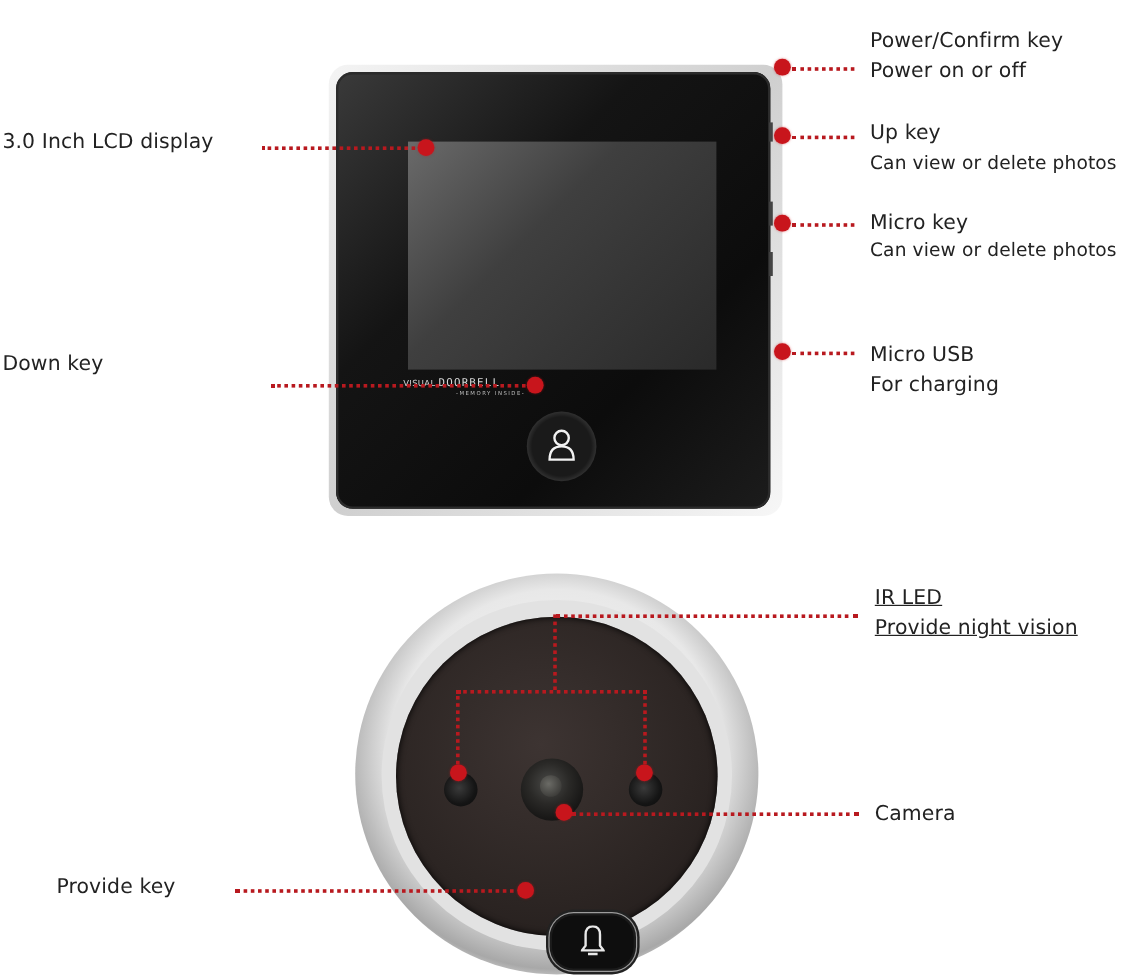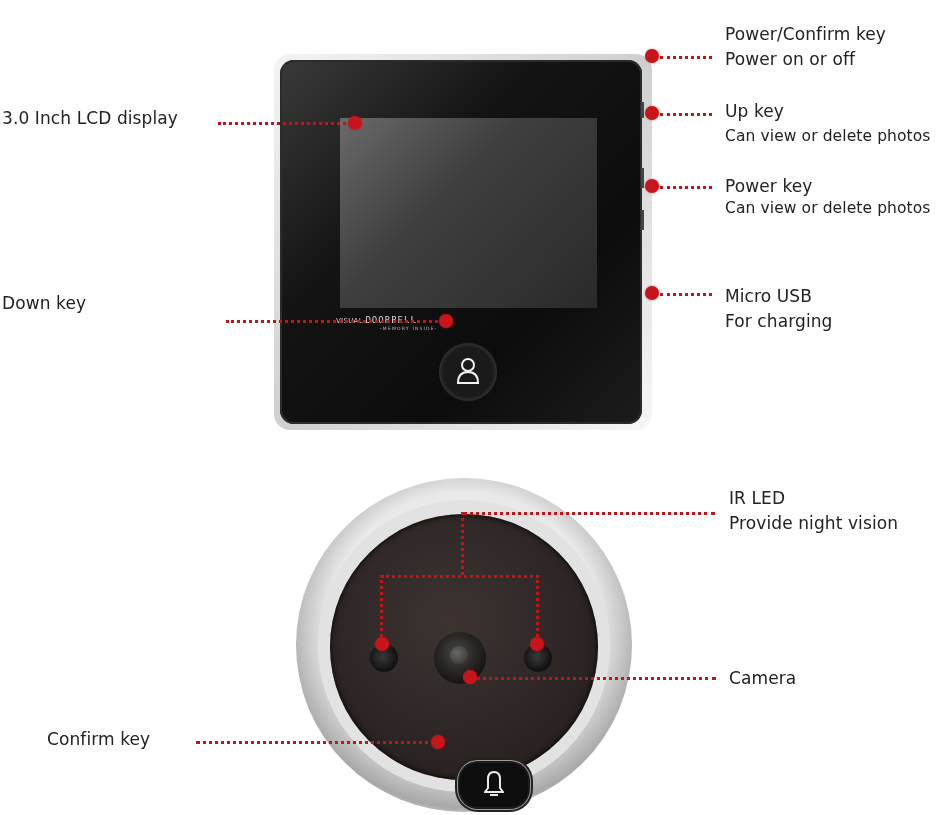--- a/index.html
+++ b/index.html
@@ -124,29 +124,29 @@
 </div>
 <div class="label" style="left:725px;top:22px;">
   <div>Power/Confirm key</div>
   <div>Power on or off</div>
 </div>
 <div class="label" style="left:725px;top:99px;">
   <div>Up key</div>
   <div class="sub-small">Can view or delete photos</div>
 </div>
 <div class="label" style="left:725px;top:174px;">
-  <div>Power key</div>
+  <div>Micro key</div>
   <div class="sub-small" style="margin-top:-3px;">Can view or delete photos</div>
 </div>
 <div class="label" style="left:725px;top:284px;">
   <div>Micro USB</div>
   <div>For charging</div>
 </div>
-<div class="label" style="left:729px;top:486px;">
+<div class="label" style="left:729px;top:486px;text-decoration:underline;">
   <div>IR LED</div>
   <div>Provide night vision</div>
 </div>
 <div class="label" style="left:729px;top:666px;">
   <div>Camera</div>
 </div>
 <div class="label" style="left:47px;top:727px;">
-  <div>Confirm key</div>
+  <div>Provide key</div>
 </div>
 
 </body></html>

